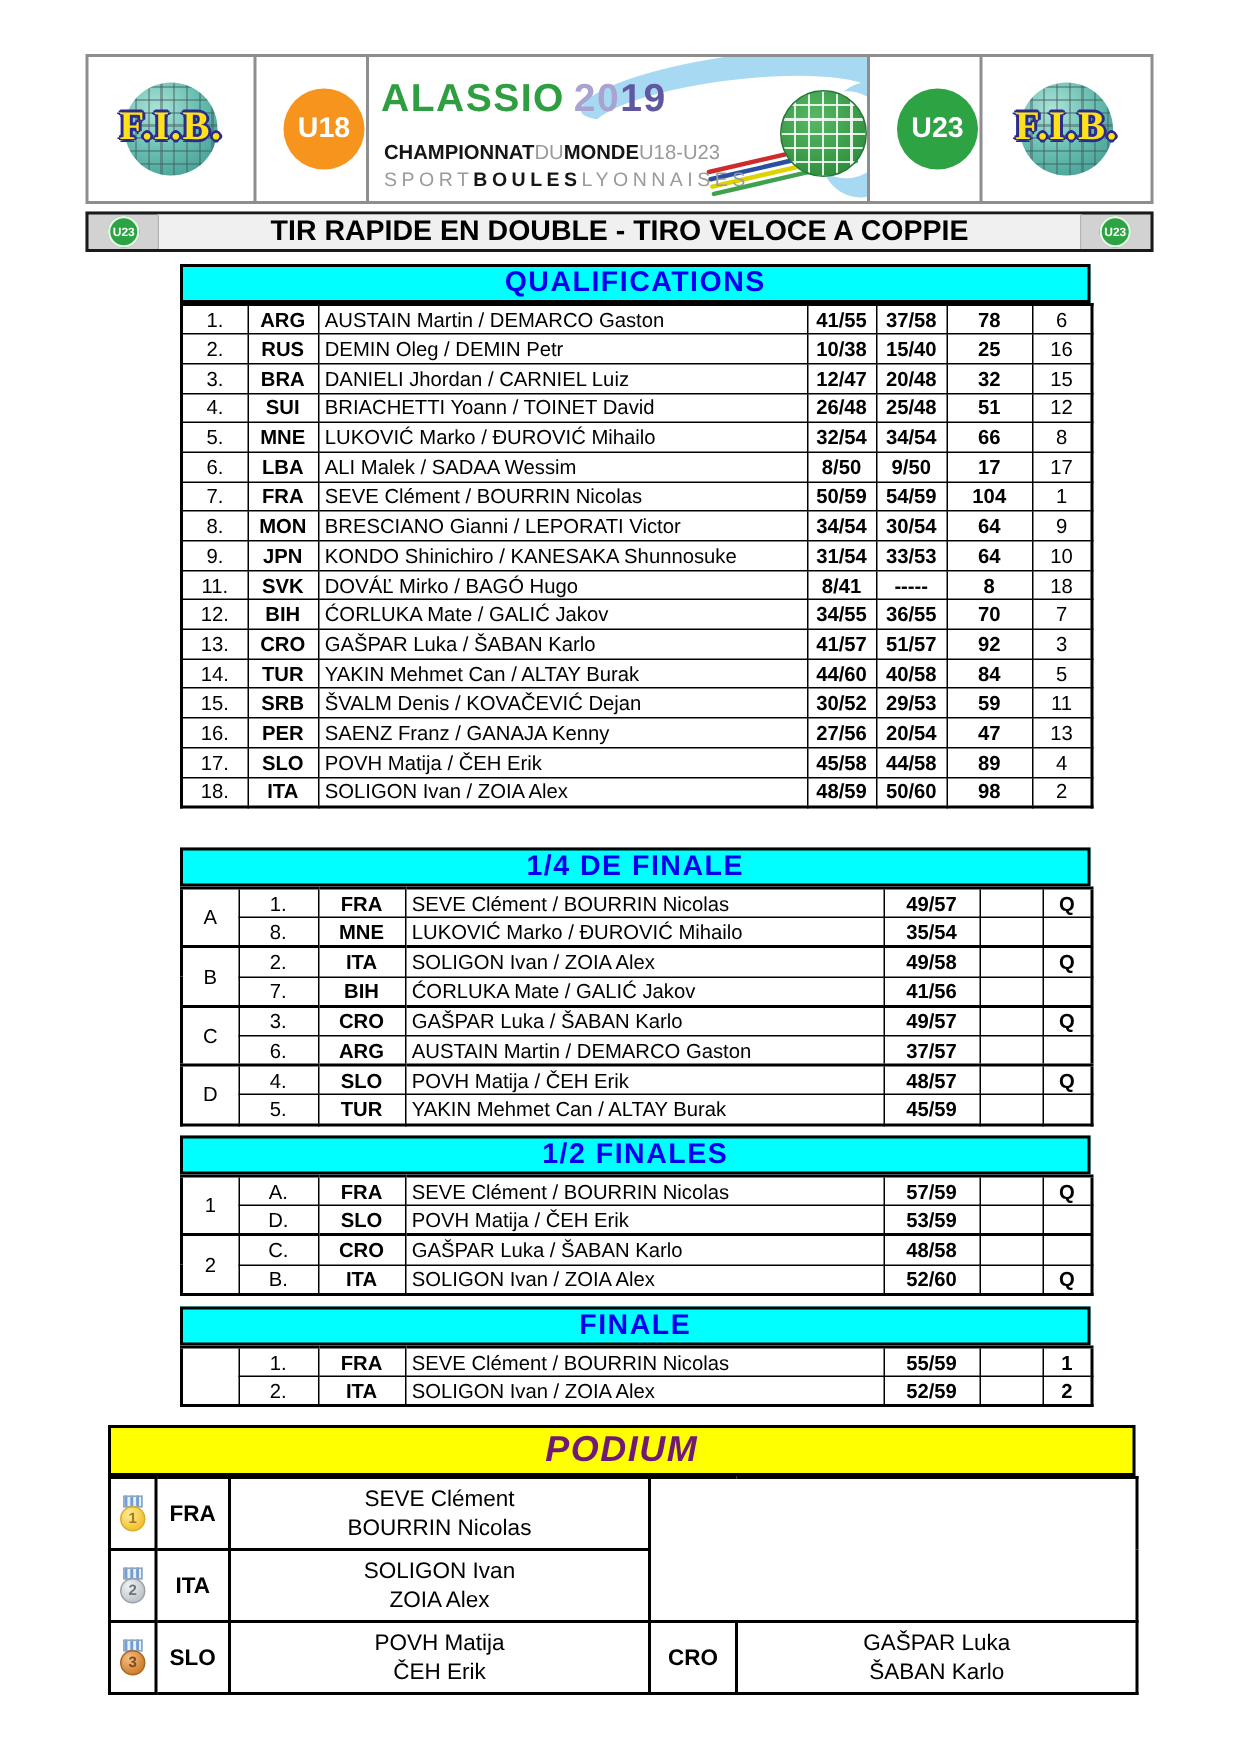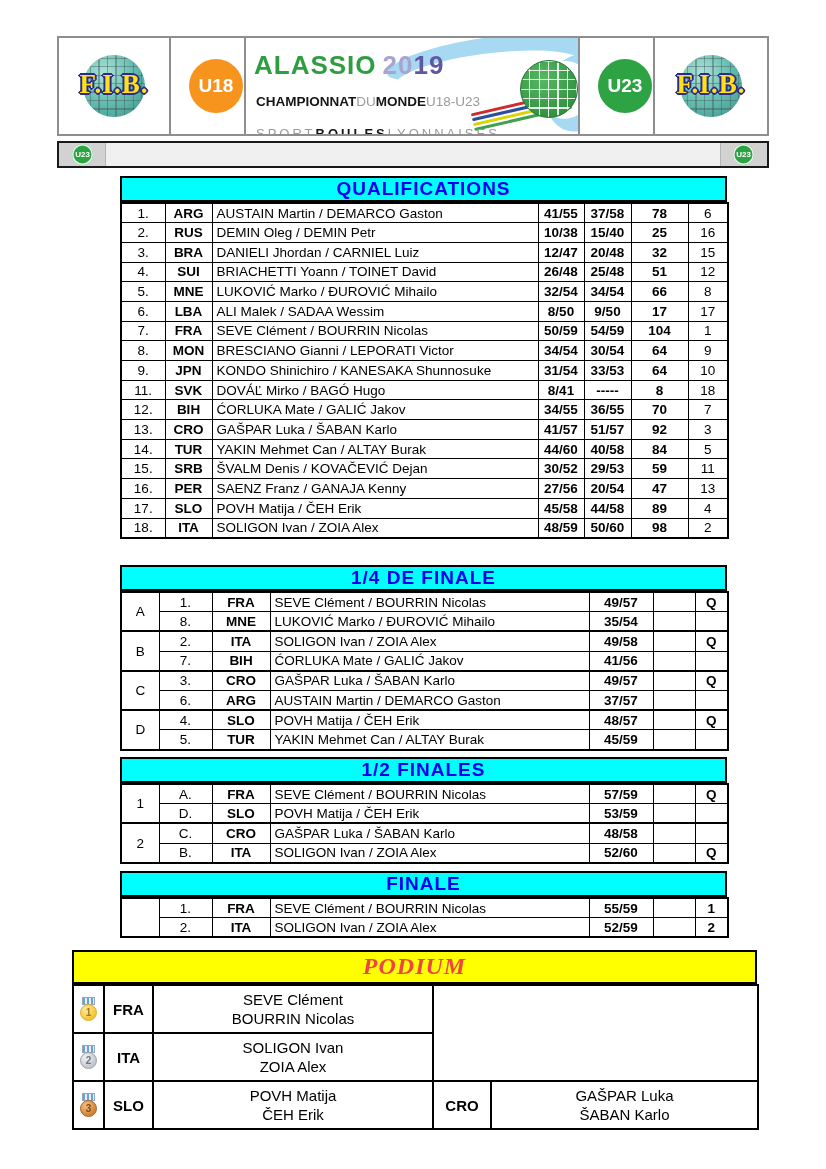--- a/index.html
+++ b/index.html
@@ -48,42 +48,42 @@
               border:1px solid #27763a;}
   .logo-globe::before{content:'';position:absolute;inset:0;border-radius:50%;
      background:repeating-linear-gradient(0deg,transparent 0 8px,rgba(255,255,255,.85) 8px 9.5px),
                 repeating-linear-gradient(90deg,transparent 0 8px,rgba(255,255,255,.85) 8px 9.5px);}
   .logo-line1{position:absolute;left:8px;top:12px;font-weight:bold;font-size:26px;
               letter-spacing:1px;white-space:nowrap;}
   .alassio{color:#2f9e41;}
   .year-20{color:#aaa3d2;margin-left:6px;}
   .year-19{color:#5f57a0;}
   .logo-line2{position:absolute;left:10px;top:56px;font-size:13.5px;white-space:nowrap;}
-  .logo-line3{position:absolute;left:10px;top:88px;font-size:13px;letter-spacing:3px;white-space:nowrap;}
+  .logo-line3{position:absolute;left:10px;top:74px;font-size:13px;letter-spacing:3px;white-space:nowrap;}
   .t-bold{font-weight:bold;color:#161616;text-align:right;} .t-gray{color:#9a9a9a;}
 
   
   .title-bar{position:absolute;left:57px;top:141px;width:712px;height:27px;background:#d2d2d2;
              border:2px solid #1a1a1a;box-sizing:border-box;}
   .title-strip{position:absolute;left:46px;right:46px;top:0;bottom:0;background:#f0f0f0;
                border-left:1px solid #b5b5b5;border-right:1px solid #b5b5b5;}
   .title-text{position:absolute;width:100%;text-align:center;top:50%;transform:translateY(-50%);
               font-weight:bold;font-size:19px;}
   .badge-small{position:absolute;top:1px;width:21px;height:21px;border-radius:50%;background:#2ea344;
                color:#fff;font-weight:bold;font-size:8px;display:flex;align-items:center;
                justify-content:center;box-shadow:inset 0 0 0 1.5px rgba(255,255,255,.9);}
   .badge-left{left:13px;} .badge-right{right:13px;}
 
   
   .band{position:absolute;width:607px;height:26px;box-sizing:border-box;background:#00ffff;
         border:2px solid #000;text-align:center;line-height:22px;color:#0000f0;
         font-weight:bold;font-size:19px;letter-spacing:1px;}
   .band-podium{position:absolute;left:72px;top:950px;width:685px;height:34px;box-sizing:border-box;
         background:#ffff00;border:2.5px solid #000;text-align:center;line-height:29px;
-        color:#ef4444;font-weight:bold;font-style:italic;font-size:24px;letter-spacing:1px;font-family:Liberation Serif, serif;}
+        color:#701a75;font-weight:bold;font-style:italic;font-size:24px;letter-spacing:1px;}
 
   
   table.grid{border-collapse:collapse;table-layout:fixed;width:607px;background:#fff;
              border:2.5px solid #000;position:absolute;}
   table.grid td{border:1.5px solid #000;padding:0 4px;font-size:13.5px;height:19.7px;
                 box-sizing:border-box;overflow:hidden;white-space:nowrap;vertical-align:middle;}
   td.center{text-align:center;padding:0 1px;}
   td.bold{font-weight:bold;}
   tr.gstart td{border-top:2.5px solid #000;}
   td.gcell{font-size:17px;text-align:center;font-weight:normal;}
@@ -152,20 +152,21 @@
         <div class="fib-globe"></div>
         <div class="fib-text">F.I.B.</div>
       </div>
     </div>
   </div>
 
   <div class="title-bar">
     <div class="title-strip"></div>
     <div class="badge-small badge-left">U23</div>
     <div class="badge-small badge-right">U23</div>
+    <div class="title-text">TIR RAPIDE EN DOUBLE - TIRO VELOCE A COPPIE</div>
   </div>
 
   <div class="band" style="left:120px;top:176px;">QUALIFICATIONS</div>
   <table class="grid" style="left:120px;top:202px;">
     <colgroup>
         <col style="width:44px">
         <col style="width:47px">
         <col style="width:326px">
       <col style="width:46px">
         <col style="width:47px">

